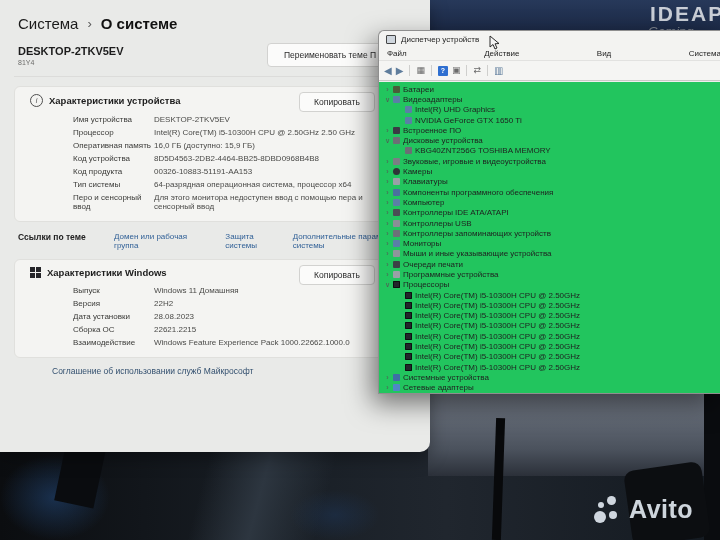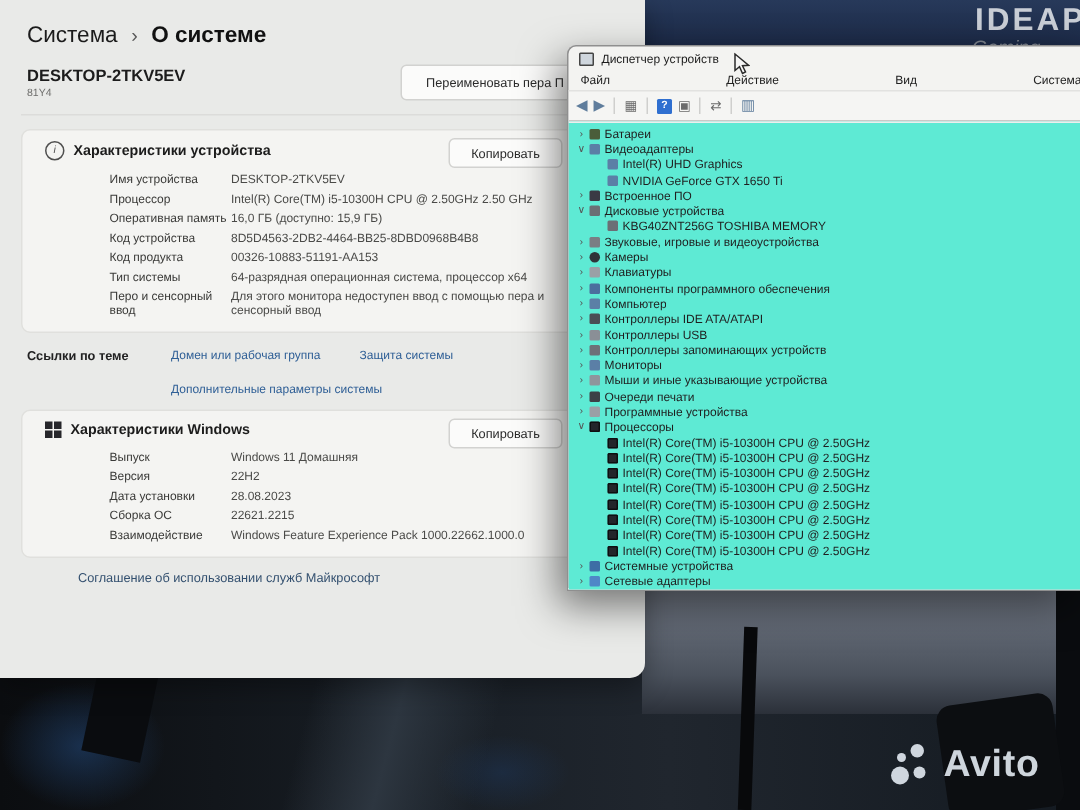--- a/index.html
+++ b/index.html
@@ -63,40 +63,40 @@
   .win-logo i{background:#26262a;}
   .card-title{font-size:9.5px;font-weight:700;color:#1c1c1c;}
   .copy-btn{position:absolute;right:40px;top:5px;width:74px;height:18px;
     background:#fbfbfa;border:1px solid #d2d2d0;border-radius:4px;font-size:8.5px;
     color:#2a2a2a;text-align:center;line-height:18px;}
   .spec-row{display:grid;grid-template-columns:107px 1fr;padding:2px 0 2px 17px;}
   .spec-label{font-size:8px;color:#3a3a38;padding-left:26px;}
   .spec-value{font-size:8px;color:#4a4a48;}
   .related{margin:10px 14px 0;display:flex;gap:18px;padding-left:4px;}
   .related-title{font-size:8.5px;font-weight:700;color:#222;flex:none;width:78px;}
-  .related-links{display:flex;flex-direction:column;gap:14px;}
+  .related-links{display:flex;flex-direction:row;gap:14px;}
   .link-row{display:flex;gap:26px;}
   .rel-link{font-size:8px;color:#2f5f96;text-decoration:none;}
   .agreement{display:block;margin:8px 0 0 52px;font-size:8.5px;color:#33506f;text-decoration:none;}
   
   .win-dm{position:absolute;left:378px;top:30px;width:342px;height:362px;z-index:5;
     background:#f3f3f1;border:1px solid #8f8f8f;border-right:none;border-radius:6px 0 0 0;
     box-shadow:-6px 10px 26px rgba(0,0,0,.5);overflow:hidden;color:#1c1c1c;}
   .dm-title{height:16px;display:flex;align-items:center;gap:5px;padding-left:7px;font-size:8px;position:relative;}
   .dm-app-icon{width:8px;height:7px;border:1px solid #444;border-radius:1px;background:#cfd6dd;flex:none;}
   .dm-menu{height:13px;display:flex;align-items:center;gap:12px;padding-left:8px;font-size:8px;justify-content:space-between;}
   .menu-item{color:#222;}
   .dm-toolbar{height:19px;display:flex;align-items:center;gap:4px;padding-left:5px;
     border-top:1px solid #e2e2e0;border-bottom:1px solid #c9c9c7;background:#f5f5f3;}
   .tb{font-size:9px;line-height:1;color:#6b6b6b;}
   .tb-arrow{color:#5f7d9c;font-size:10px;}
   .tb-help{width:10px;height:10px;background:#2f6fd0;color:#fff;font-size:7px;font-weight:700;
     text-align:center;line-height:10px;border-radius:1px;}
   .tb-sep{width:1px;height:11px;background:#cfcfcd;margin:0 2px;}
-  .dm-tree{background:#5eead4;height:calc(100% - 51px);padding-top:2px;border-top:1px solid #eee;overflow:hidden;}
+  .dm-tree{background:#22c55e;height:calc(100% - 51px);padding-top:2px;border-top:1px solid #eee;overflow:hidden;}
   .tree-row{display:flex;align-items:center;height:10.3px;font-size:8px;padding-left:4px;white-space:nowrap;}
   .chev{width:9px;flex:none;font-size:7px;color:#555;text-align:center;line-height:1;}
   .t-icon{width:7px;height:7px;flex:none;margin:0 3px 0 1px;border-radius:1px;background:#888;}
   .t-label{color:#1f1f1f;overflow:hidden;}
   
   .battery-icon{background:#4a5d3a;}
   .display-adapter-icon{background:#5b7fa6;}
   .firmware-icon{background:#3a3a44;}
   .disk-drive-icon{background:#6b6f75;}
   .audio-icon{background:#7a7e84;}
@@ -138,21 +138,21 @@
 <div class="win-settings">
   <div class="breadcrumb">
     <span class="bc-root">Система</span>
     <span class="bc-sep">›</span>
     <span class="bc-cur">О системе</span>
   </div>
 
   <div class="dev-header">
     <div class="dev-name">DESKTOP-2TKV5EV</div>
     <div class="dev-model">81Y4</div>
-    <div class="rename-btn">Переименовать пера П</div>
+    <div class="rename-btn">Переименовать теме П</div>
   </div>
 
   <div class="card">
     <div class="card-title-row">
       <span class="info-icon"></span>
       <span class="card-title">Характеристики устройства</span>
     </div>
     <div class="copy-btn">Копировать</div>
     <div>
 

